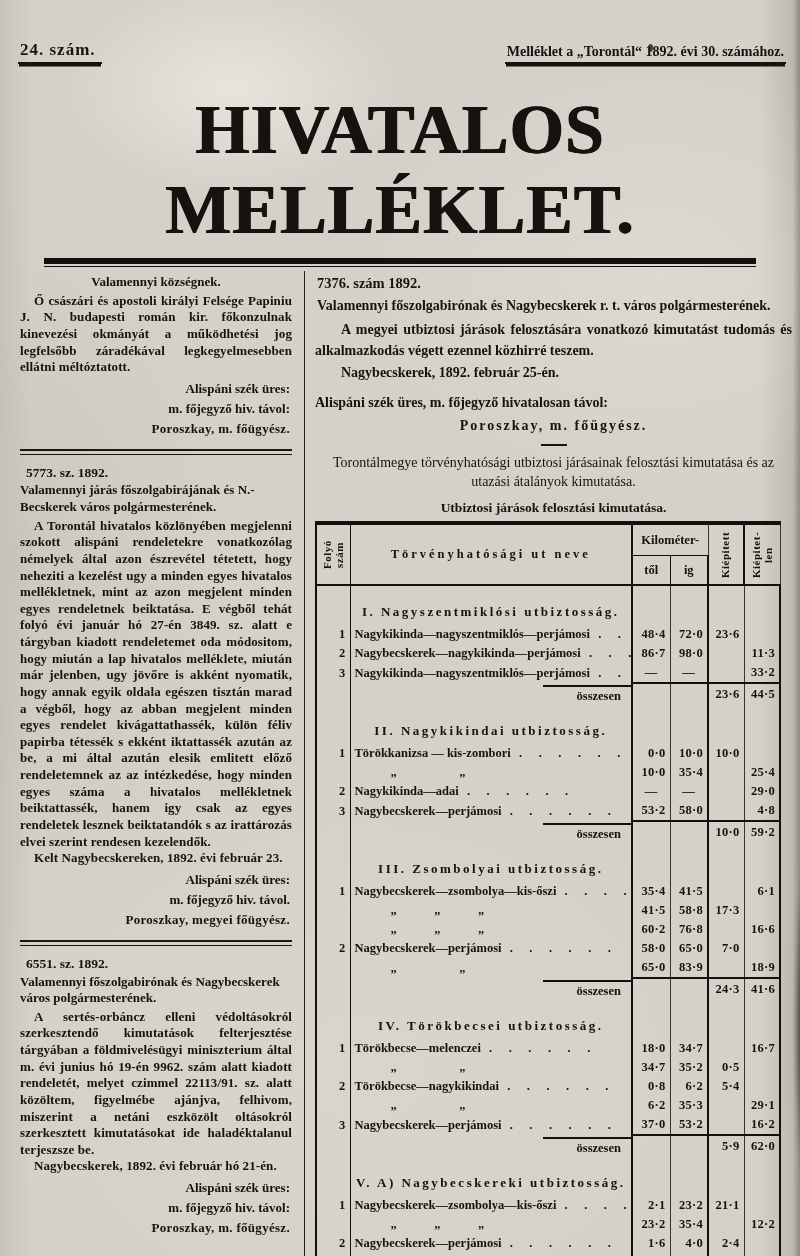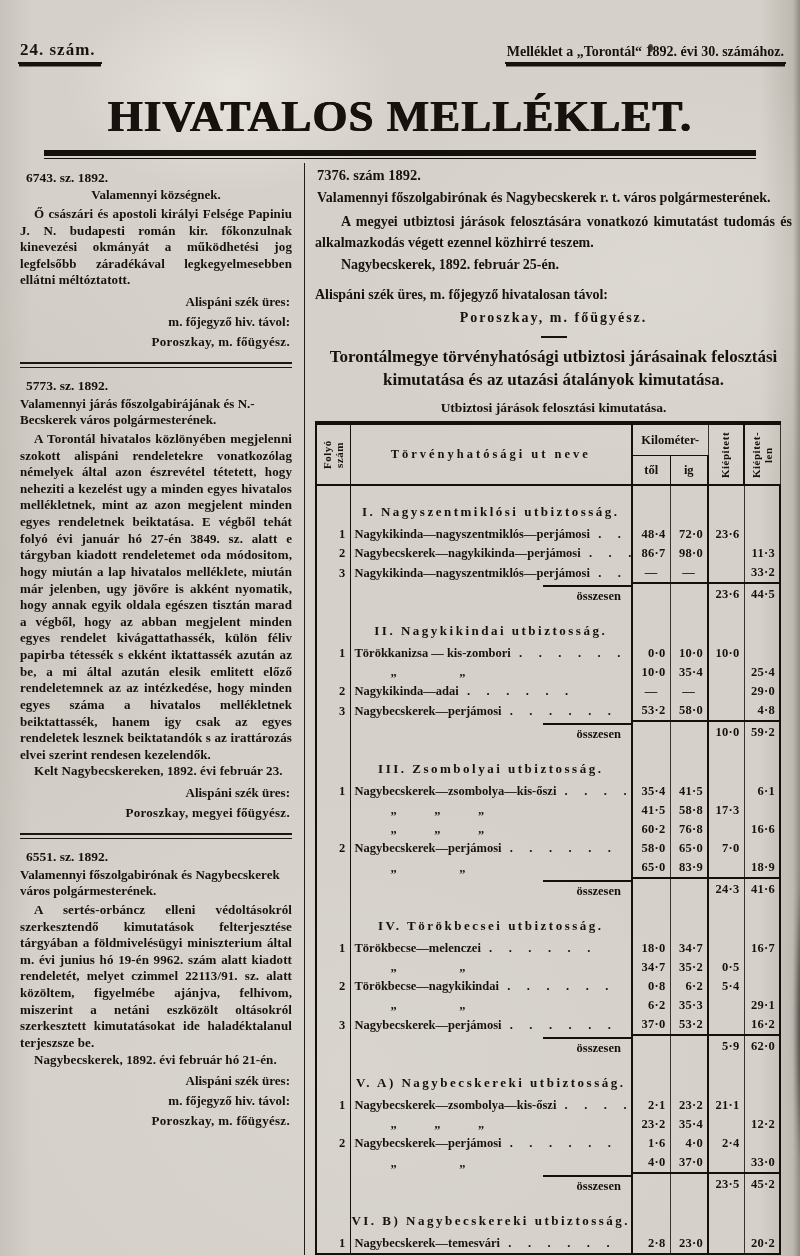--- a/index.html
+++ b/index.html
@@ -13,21 +13,21 @@
       radial-gradient(320px 520px at 1% 45%, rgba(193,189,181,.45), transparent 70%),
       radial-gradient(420px 300px at 82% 22%, rgba(228,225,218,.5), transparent 72%),
       radial-gradient(500px 400px at 45% 85%, rgba(223,220,213,.35), transparent 75%),
       linear-gradient(to right, rgba(115,107,95,.14), transparent 4%, transparent 95%, rgba(80,72,60,.22));
   }
   
   .masthead{display:flex; justify-content:space-between; align-items:flex-end; padding:40px 14px 0 18px;}
   .issue-no{font-size:17px; font-weight:bold; letter-spacing:1px; border-bottom:2.5px solid #17120d; box-shadow:0 3.5px 0 -1px #17120d; padding:0 6px 2px 2px;}
   .supp-ref{font-size:14px; font-weight:bold; border-bottom:2.5px solid #17120d; box-shadow:0 3.5px 0 -1px #17120d; padding:0 2px 2px 2px;}
   .page-title{
-    margin:26px 0 0 0; text-align:center; font-size:45px; font-weight:bold; letter-spacing:1px;
+    margin:26px 0 0 0; text-align:center; font-size:70px; font-weight:bold; letter-spacing:1px;
     text-shadow:.7px 0 0 currentColor,-.5px 0 0 currentColor;
   }
   .title-rule{width:712px; margin:8px auto 0 auto; border-top:6px solid #14100b; border-bottom:1.5px solid #14100b; height:2px;}
   
   .content{display:flex; align-items:stretch; padding:4px 6px 0 18px;}
   .col-left{width:272px; padding:2px 12px 0 2px; border-right:1.5px solid #241d14;}
   .col-right{flex:1; padding:2px 2px 0 10px;}
   
   .decree{font-size:13px; line-height:1.28;}
   .decree .num{font-weight:bold; font-size:13.5px; margin:4px 0 1px 6px;}
@@ -39,21 +39,21 @@
   .sep{height:3px; border-top:2px solid #1c1610; border-bottom:1px solid #1c1610; margin:10px 0 9px 0;}
   
   .notice{font-size:14px; line-height:1.45;}
   .notice .num{font-weight:bold; font-size:14.5px; margin:0 0 2px 2px;}
   .notice .addr{font-weight:bold; margin:0 0 4px 2px;}
   .notice p{margin:0 0 2px 0; text-align:justify; text-indent:26px; font-weight:bold;}
   .notice .dated{text-indent:26px; font-weight:bold; margin:2px 0 10px 0;}
   .sigline{text-align:left; font-weight:bold; margin:4px 0 0 0;}
   .signame{text-align:center; font-weight:bold; letter-spacing:2px; margin:2px 0 0 0;}
   .dash{width:26px; border-top:2px solid #17120d; margin:8px auto 8px auto;}
-  .stmt-heading{font-weight:bold; text-align:center; font-size:17px; line-height:1.35; margin:2px 6px 6px 6px;}
+  .stmt-heading{font-weight:normal; text-align:center; font-size:14px; line-height:1.35; margin:2px 6px 6px 6px;}
   .tbl-title{font-weight:bold; text-align:center; font-size:13.5px; margin:2px 0 4px 0;}
   
   table.road{border-collapse:collapse; width:464px; margin-left:0; table-layout:fixed;
     border-top:4px solid #14100b; border-bottom:2.5px solid #14100b;}
   table.road col.c-no{width:34px;} table.road col.c-name{width:282px;}
   table.road col.c-from{width:38px;} table.road col.c-to{width:38px;}
   table.road col.c-b{width:36px;} table.road col.c-u{width:36px;}
   table.road th, table.road td{padding:0; font-size:12.5px; font-weight:bold; color:#17120d;}
   
   table.road tr > *:nth-child(1){border-left:2.5px solid #14100b; border-right:1.5px solid #14100b;}
@@ -98,39 +98,39 @@
   </div>
 
   <h1 class="page-title">HIVATALOS MELLÉKLET.</h1>
   <div class="title-rule"></div>
 
   <div class="content">
 
     <div class="col-left">
 
       <div class="decree">
-        <div class="num">6743. sz. 1892.</div>
         <div class="addr center">Valamennyi községnek.</div>
         <p>Ő császári és apostoli királyi Felsége Papiniu J. N. budapesti román kir. főkonzulnak kinevezési okmányát a működhetési jog legfelsőbb záradékával legkegyelmesebben ellátni méltóztatott.</p>
         <div class="sig">
           <div>Alispáni szék üres:</div>
           <div>m. főjegyző hiv. távol:</div>
           <div class="name">Poroszkay, m. főügyész.</div>
         </div>
       </div>
 
       <div class="sep"></div>
 
       <div class="decree">
         <div class="num">5773. sz. 1892.</div>
         <div class="addr">Valamennyi járás főszolgabirájának és N.-Becskerek város polgármesterének.</div>
         <p>A Torontál hivatalos közlönyében megjelenni szokott alispáni rendeletekre vonatkozólag némelyek által azon észrevétel tétetett, hogy neheziti a kezelést ugy a minden egyes hivatalos mellékletnek, mint az azon megjelent minden egyes rendeletnek beiktatása. E végből tehát folyó évi január hó 27-én 3849. sz. alatt e tárgyban kiadott rendeletemet oda módositom, hogy miután a lap hivatalos melléklete, miután már jelenben, ugy jövőre is akként nyomatik, hogy annak egyik oldala egészen tisztán marad a végből, hogy az abban megjelent minden egyes rendelet kivágattathassék, külön féliv papirba tétessék s ekként iktattassék azután az be, a mi által azután elesik emlitett előző rendeletemnek az az intézkedése, hogy minden egyes száma a hivatalos mellékletnek beiktattassék, hanem igy csak az egyes rendeletek lesznek beiktatandók s az irattározás elvei szerint rendesen kezelendők.</p>
         <p>Kelt Nagybecskereken, 1892. évi február 23.</p>
         <div class="sig">
           <div>Alispáni szék üres:</div>
+          <div>m. főjegyző hiv. távol.</div>
           <div class="name">Poroszkay, megyei főügyész.</div>
         </div>
       </div>
 
       <div class="sep"></div>
 
       <div class="decree">
         <div class="num">6551. sz. 1892.</div>
         <div class="addr">Valamennyi főszolgabirónak és Nagybecskerek város polgármesterének.</div>
         <p>A sertés-orbáncz elleni védoltásokról szerkesztendő kimutatások felterjesztése tárgyában a földmivelésügyi miniszterium által m. évi junius hó 19-én 9962. szám alatt kiadott rendeletét, melyet czimmel 22113/91. sz. alatt közöltem, figyelmébe ajánjva, felhivom, miszerint a netáni eszközölt oltásokról szerkesztett kimutatásokat ide haladéktalanul terjeszsze be.</p>

